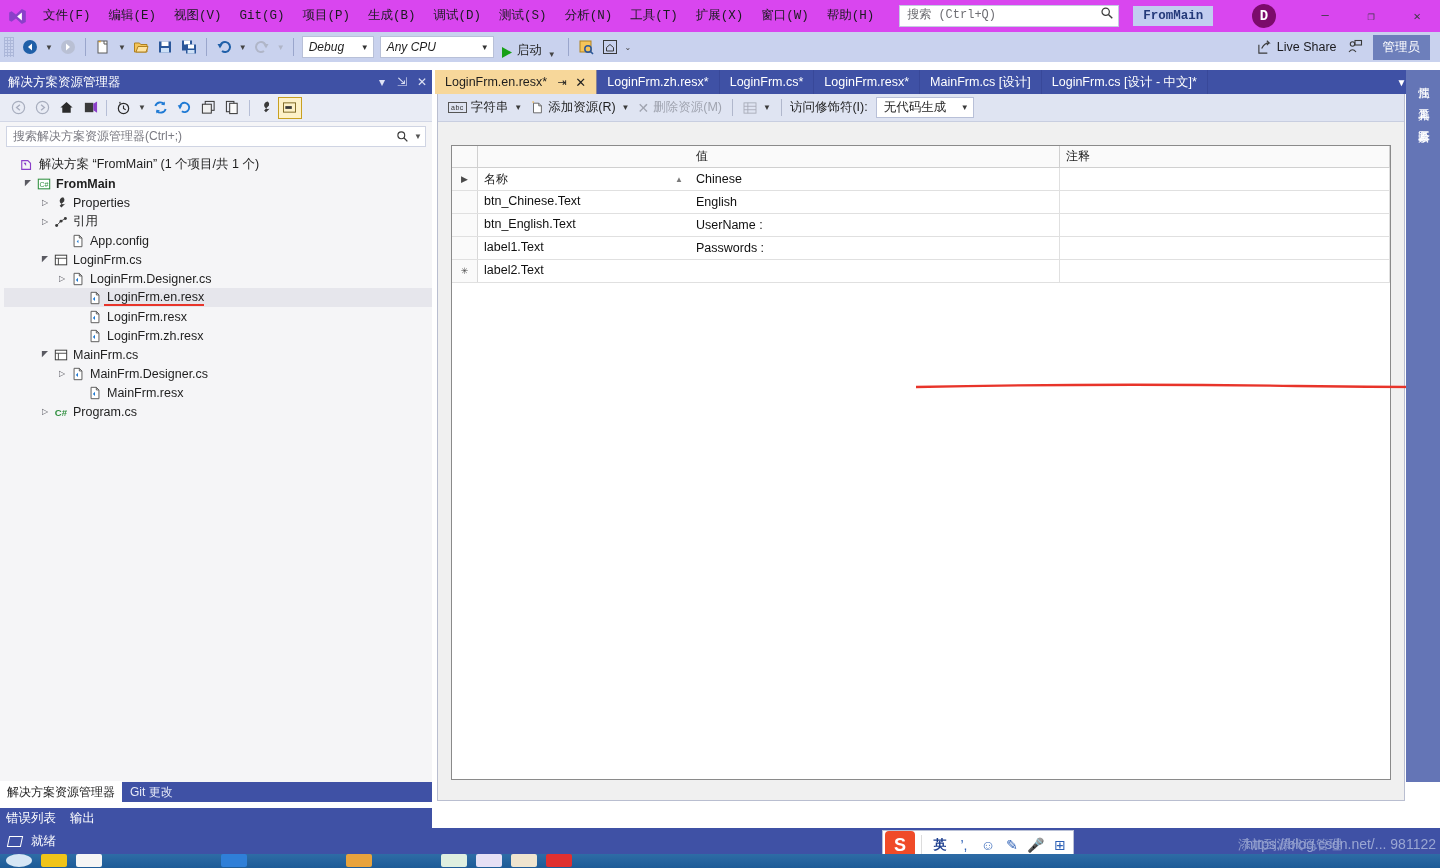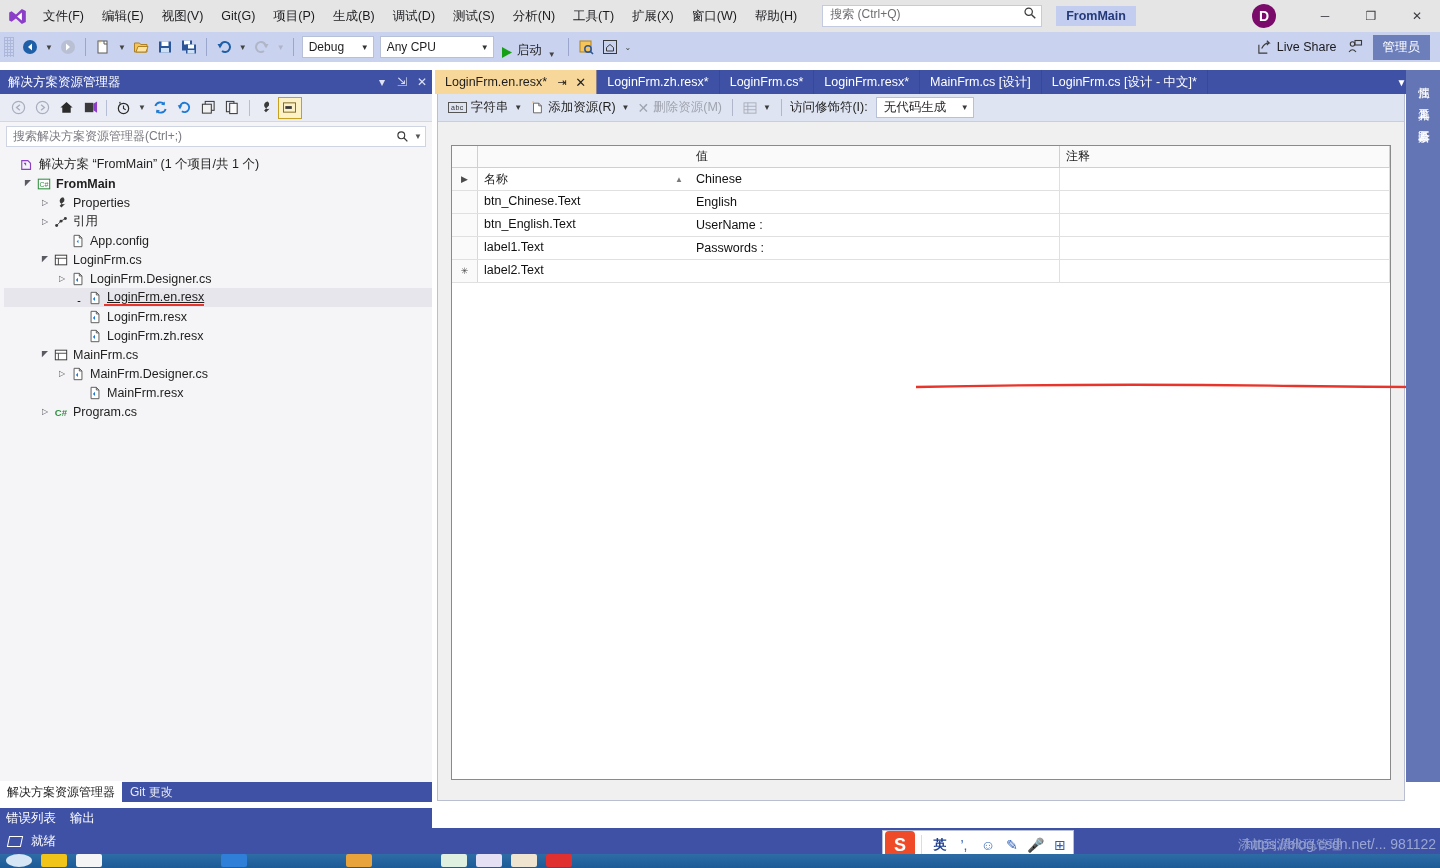--- a/index.html
+++ b/index.html
@@ -10,22 +10,22 @@
     font-family: "Liberation Sans", "DejaVu Sans", sans-serif;
     font-size: 12px;
     color: #1e1e1e;
     background: #ffffff;
   }
   #app { position: relative; width: 1440px; height: 868px; }
 
   
   .titlebar {
     position: absolute; left: 0; top: 0; width: 1440px; height: 32px;
-    background: #e5e5e5;
-    display: flex; align-items: center;
+    background: #d946ef;
+    display: flex; align-items: center; font-family: Liberation Mono, monospace;
   }
   .vs-logo { width: 34px; display: flex; justify-content: center; align-items: center; }
   .vs-logo svg { display:block; }
   .menu { display: flex; align-items: center; height: 32px; }
   .menu-item {
     padding: 0 9px; height: 24px; line-height: 24px; font-size: 12.5px;
     color: #1b1b1f; cursor: default; white-space: nowrap;
   }
   .search-box {
     margin-left: 16px; width: 220px; height: 22px; background: #ffffff;
@@ -65,21 +65,21 @@
     height: 24px; min-width: 24px; display: flex; align-items: center;
     justify-content: center; padding: 0 2px; color: #2b579a;
   }
   .tb-sep { width: 1px; height: 18px; background: #9aa6cc; margin: 0 5px; }
   .tb-caret { font-size: 8px; color: #444; padding: 0 3px; }
   .combo {
     height: 22px; background: #ffffff; border: 1px solid #b8c0d8;
     display: flex; align-items: center; padding: 0 4px 0 6px;
     font-size: 12px; margin: 0 3px; color: #1e1e1e;
   }
-  .combo .cval { flex: 1; white-space: nowrap; }
+  .combo .cval { flex: 1; white-space: nowrap; font-style: italic; }
   .combo .carr { font-size: 8px; color: #333; padding-left: 8px; }
   .run-btn { display: flex; align-items: flex-end; height: 24px; padding: 0 4px; color:#107c10;}
   .run-btn .lbl { color: #1e1e1e; font-size: 12.5px; padding: 0 3px 0 4px; }
   .live-share { display: flex; align-items: center; gap: 5px; font-size: 12.5px; color: #1b1b1f; padding: 0 6px; height:24px;}
   .admin-chip { background: #6d7fbb; color: #ffffff; font-size: 12.5px; padding: 4px 10px; margin: 0 10px 0 6px; }
 
   
   .se-panel { position: absolute; left: 0; top: 70px; width: 432px; height: 712px; background: #f5f5f7; }
   .se-head {
     height: 24px; background: #3f51a5; color: #ffffff; display: flex; align-items: center;
@@ -545,21 +545,21 @@
           <span class="arrow">▷</span>
           <span class="nicon">
             <svg width="14" height="14" viewBox="0 0 16 16">
               <path d="M3.5 1.5 h6 l3 3 v10 h-9 z" fill="#ffffff" stroke="#5a5a5a" stroke-width="1.1"></path>
               <path d="M9.5 1.5 v3 h3" fill="none" stroke="#5a5a5a" stroke-width="1.1"></path>
               <path d="M5.5 9 l2.5 -2.5 l0 5 z" fill="#1f7ad4"></path>
             </svg>
           </span>
           <span class="nlabel">LoginFrm.Designer.cs</span>
         </div>
-        <div class="node sel" style="padding-left: 68px; text-decoration: underline;">
+        <div class="node sel" style="padding-left: 68px;">
           <span class="arrow none">·</span>
           <span class="nicon">
             <svg width="14" height="14" viewBox="0 0 16 16">
               <path d="M3.5 1.5 h6 l3 3 v10 h-9 z" fill="#ffffff" stroke="#5a5a5a" stroke-width="1.1"></path>
               <path d="M9.5 1.5 v3 h3" fill="none" stroke="#5a5a5a" stroke-width="1.1"></path>
               <path d="M5.5 9 l2.5 -2.5 l0 5 z" fill="#1f7ad4"></path>
             </svg>
           </span>
           <span class="nlabel" style="border-bottom: 2px solid rgb(232, 52, 42);">LoginFrm.en.resx</span>
         </div>

